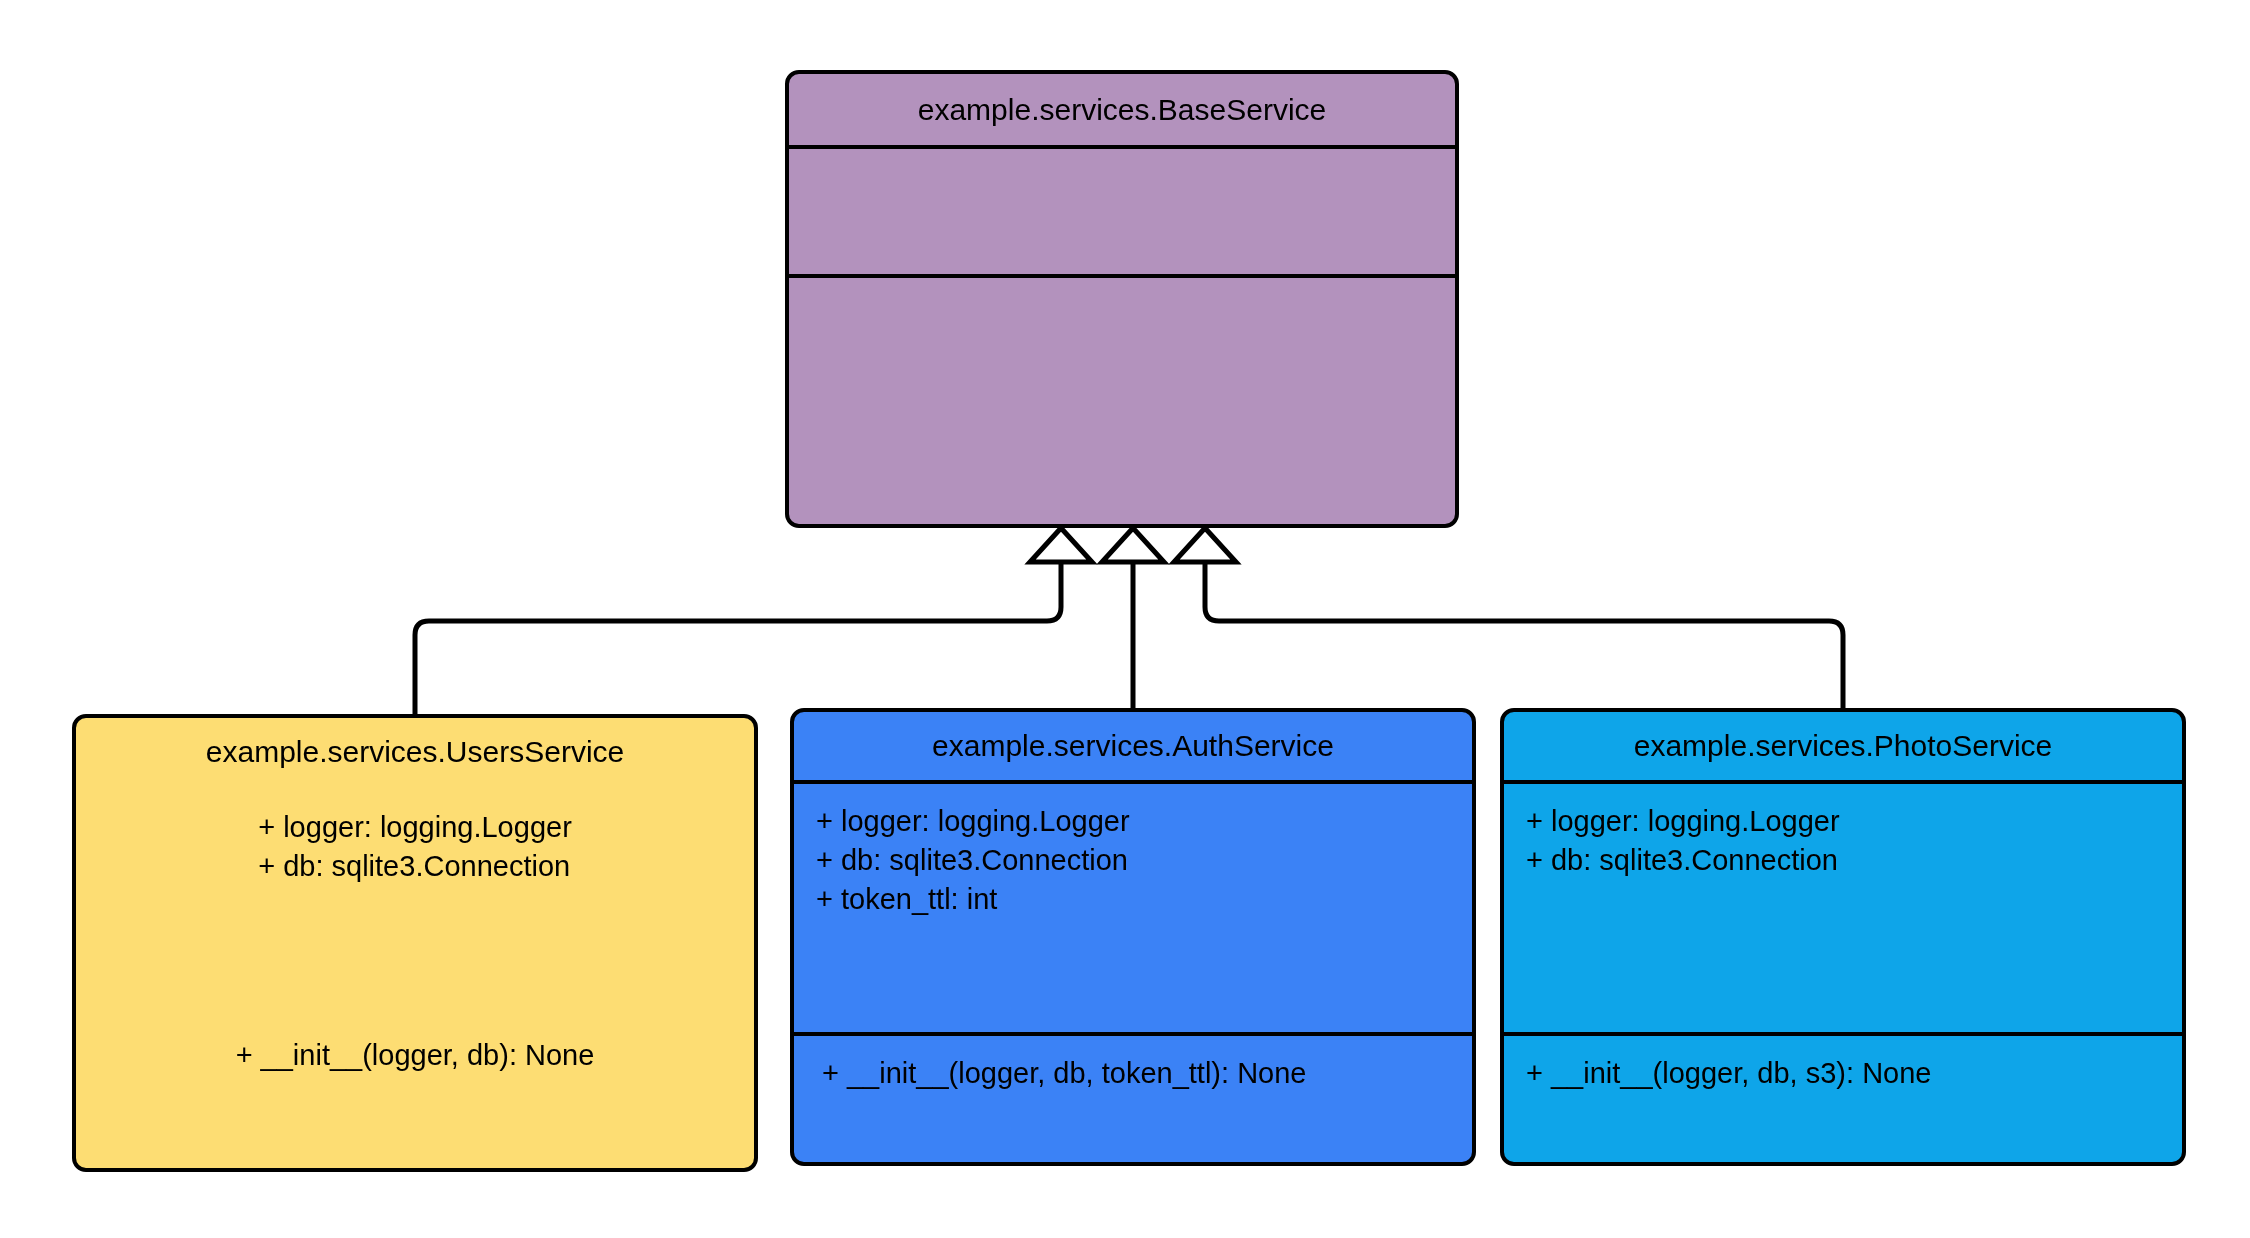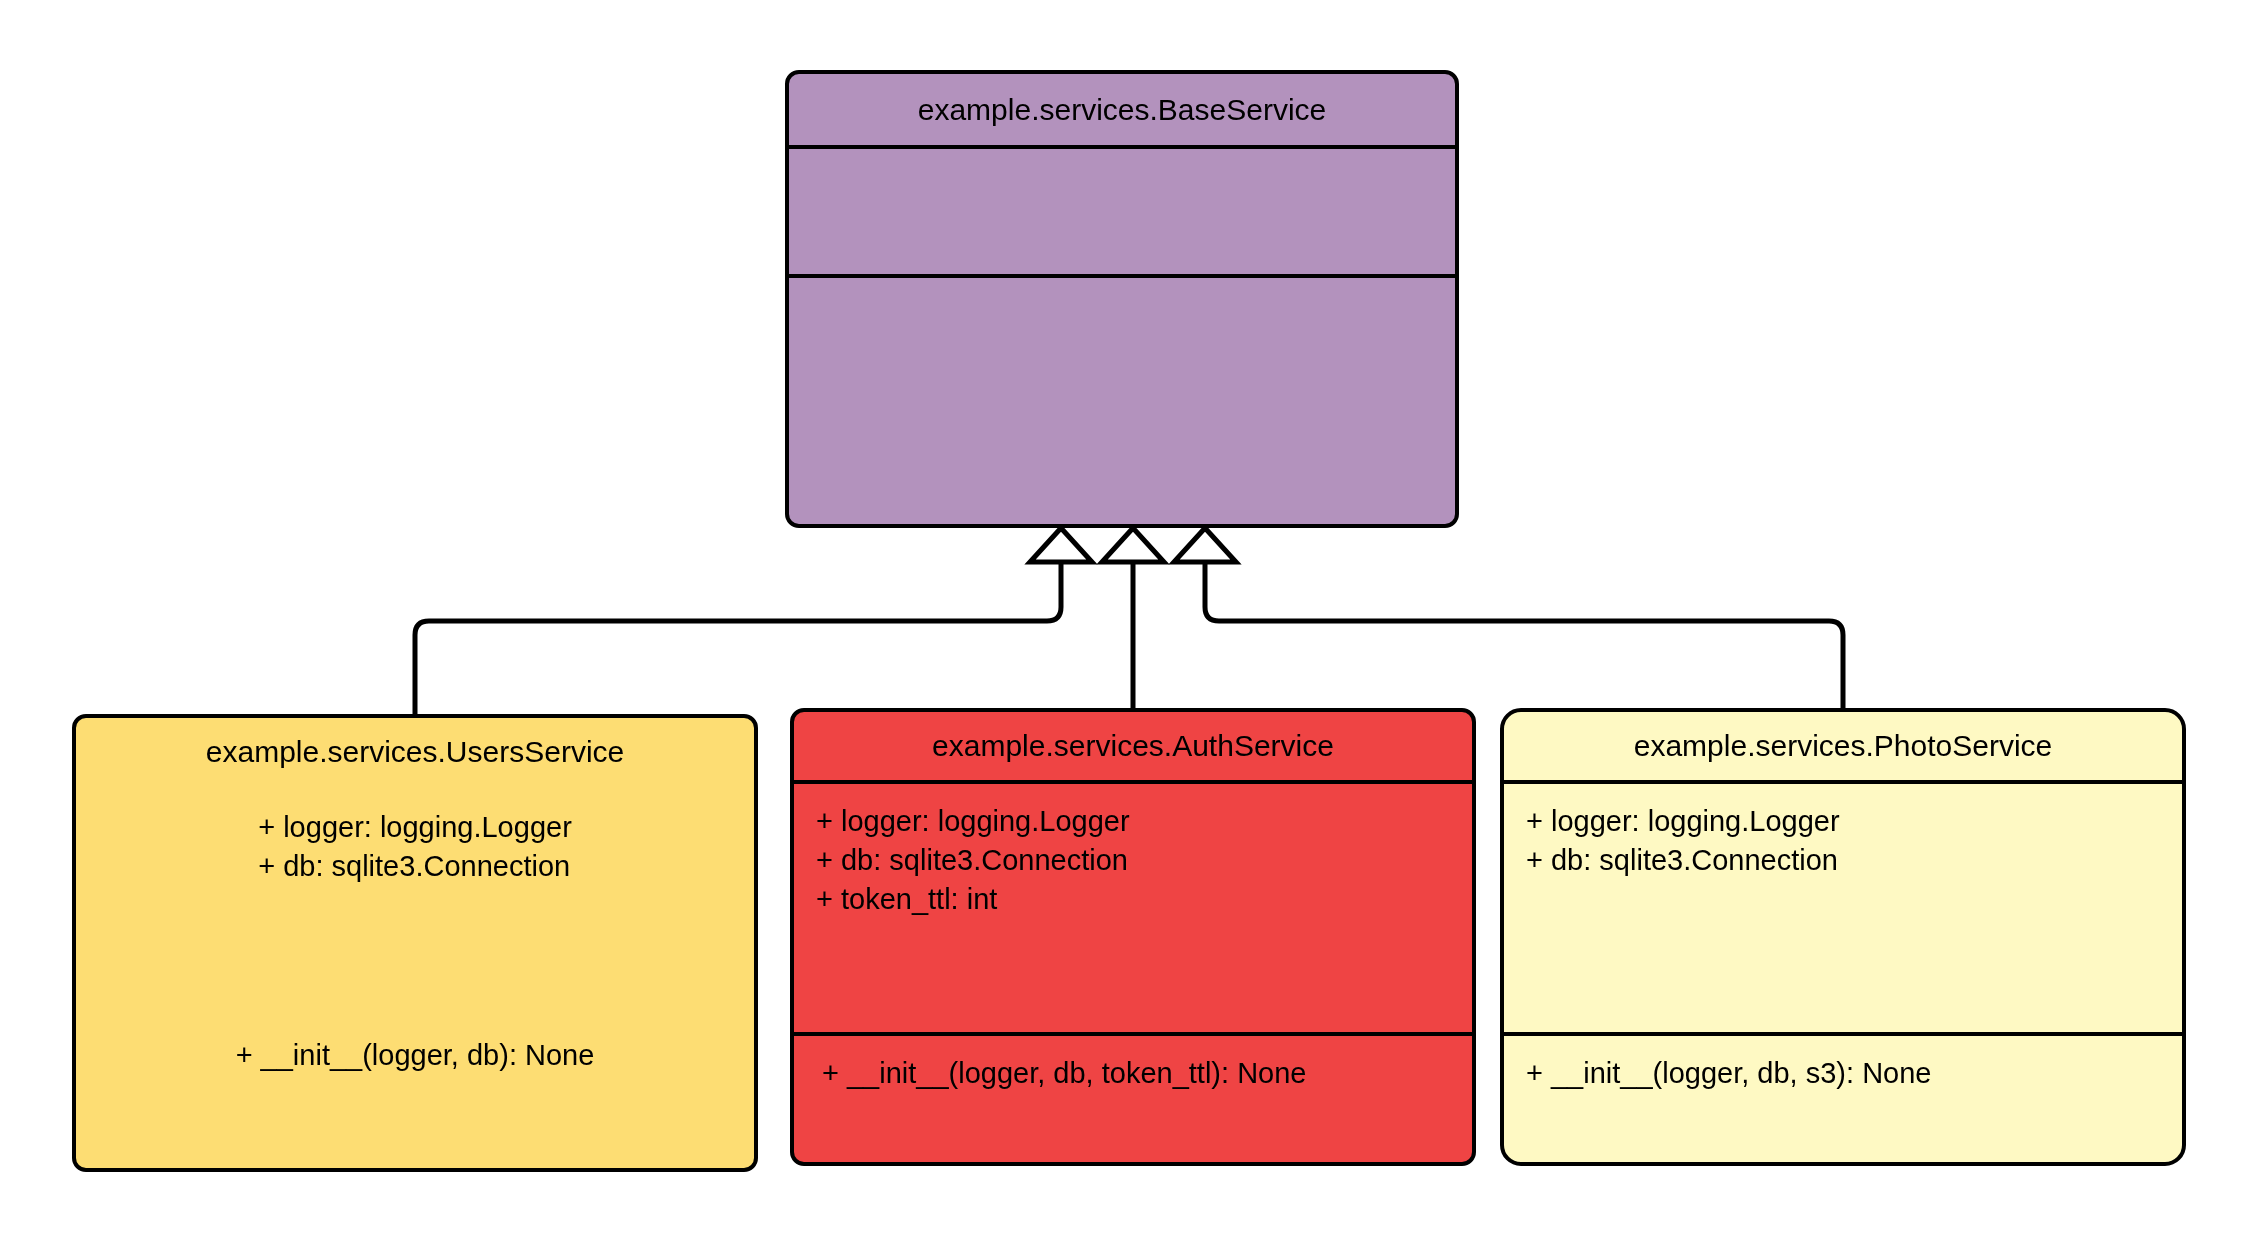--- a/index.html
+++ b/index.html
@@ -141,35 +141,35 @@
     <div class="uml-compartment c-attrs">
       <div class="row">+ logger: logging.Logger</div>
       <div class="row">+ db: sqlite3.Connection</div>
     </div>
     <div class="uml-sep"></div>
     <div class="uml-compartment c-methods">
       <div class="row">+ __init__(logger, db): None</div>
     </div>
   </div>
 
-  <div class="uml-class" id="class-auth" style="background: #ef4444; border-color: rgb(0, 0, 0);">
+  <div class="uml-class" id="class-auth" style="background: #3b82f6; border-color: rgb(0, 0, 0);">
     <div class="uml-title">example.services.AuthService</div>
     <div class="uml-sep"></div>
     <div class="uml-compartment c-attrs">
       <div class="row">+ logger: logging.Logger</div>
       <div class="row">+ db: sqlite3.Connection</div>
       <div class="row">+ token_ttl: int</div>
     </div>
     <div class="uml-sep"></div>
     <div class="uml-compartment c-methods">
       <div class="row">+ __init__(logger, db, token_ttl): None</div>
     </div>
   </div>
 
-  <div class="uml-class" id="class-photo" style="background: #fef9c3; border-color: rgb(0, 0, 0); border-radius: 21px;">
+  <div class="uml-class" id="class-photo" style="background: #0ea5e9; border-color: rgb(0, 0, 0);">
     <div class="uml-title">example.services.PhotoService</div>
     <div class="uml-sep"></div>
     <div class="uml-compartment c-attrs">
       <div class="row">+ logger: logging.Logger</div>
       <div class="row">+ db: sqlite3.Connection</div>
     </div>
     <div class="uml-sep"></div>
     <div class="uml-compartment c-methods">
       <div class="row">+ __init__(logger, db, s3): None</div>
     </div>

